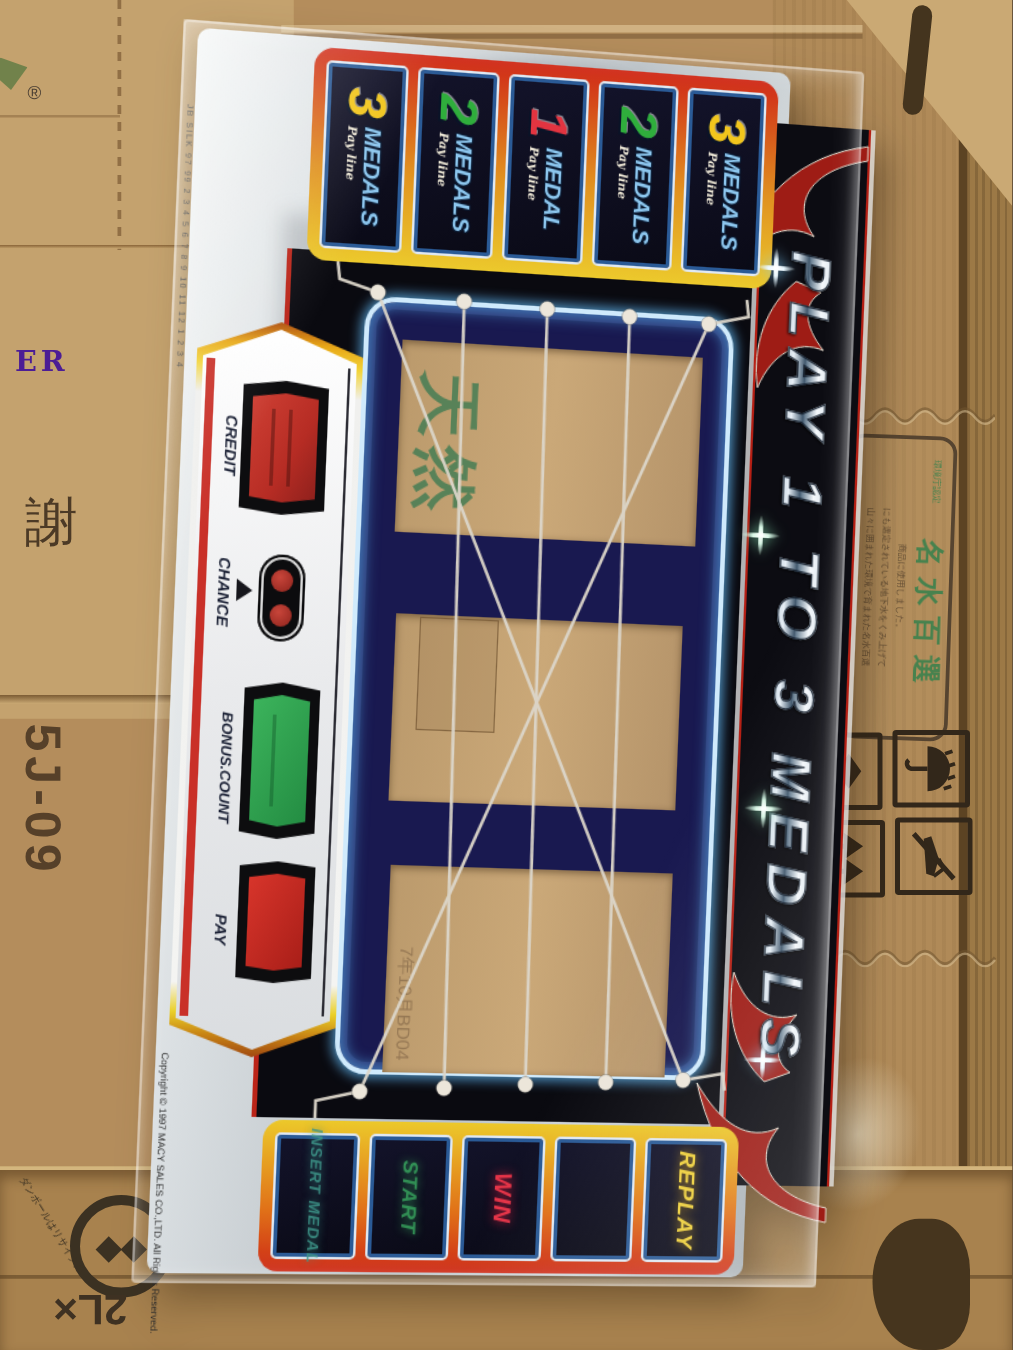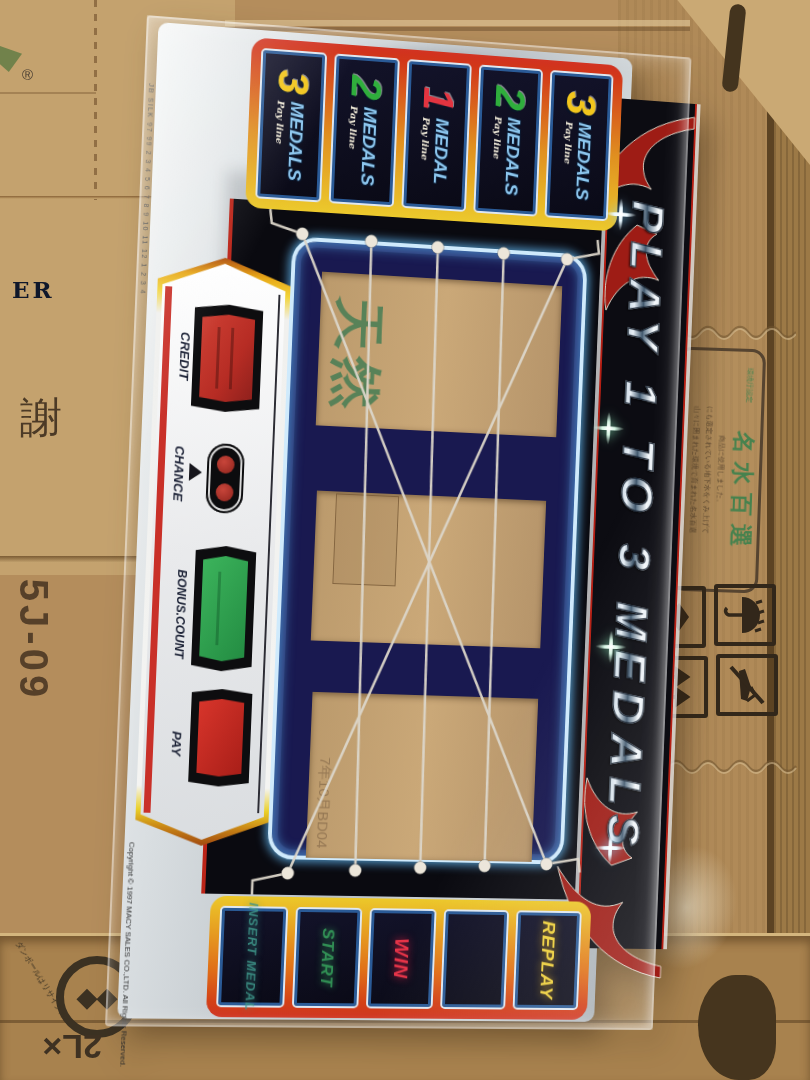--- a/index.html
+++ b/index.html
@@ -138,21 +138,21 @@
   <div class="abs crease-h1"></div>
   <div class="abs crease-h2"></div>
   <div class="abs crease-h3"></div>
   <div class="abs cb-bottom"></div>
   <div class="abs cb-bottom-crease"></div>
   <div class="abs scuff"></div>
   <div class="abs notch"></div>
 
   <div class="abs green-mark"></div>
   <div class="abs" style="left:22px;top:66px;font-size:15px;color:#4c4034;">®</div>
-  <div class="abs" style="left:12px;top:276px;font-family:'DejaVu Serif',serif;font-weight:bold;font-size:23px;letter-spacing:3px;color:#0f172a;">ER</div>
+  <div class="abs" style="left:12px;top:276px;font-family:'DejaVu Serif',serif;font-weight:bold;font-size:23px;letter-spacing:3px;color:#4c1d95;">ER</div>
   <div class="abs cjk" style="left:20px;top:390px;font-size:42px;color:#4c3a26;">謝</div>
   <div class="vtx" style="left:-61px;top:619px;width:190px;height:42px;font-size:40px;font-weight:bold;color:#4c3824;opacity:.9;letter-spacing:4px;">5J-09</div>
   <div class="abs rc">
       <span>◆◆</span>
     </div>
   <div class="vtx cjk" style="left:-18px;top:975px;width:120px;height:10px;transform:rotate(58deg);font-size:8px;color:#3b3122;">ダンボールはリサイクル</div>
   <div class="abs" style="left:26px;top:1026px;width:76px;height:40px;transform:rotate(180deg);font-size:34px;font-weight:bold;color:#3e3122;">2L×</div>
 
   <svg class="abs" style="left:636px;top:318px;" width="160" height="22">
     <path d="M0,14 Q8,4 16,14 T32,14 T48,14 T64,14 T80,14 T96,14 T112,14 T128,14 T144,14 T160,14" fill="none" stroke="rgba(112,84,48,.55)" stroke-width="2.5"></path>

